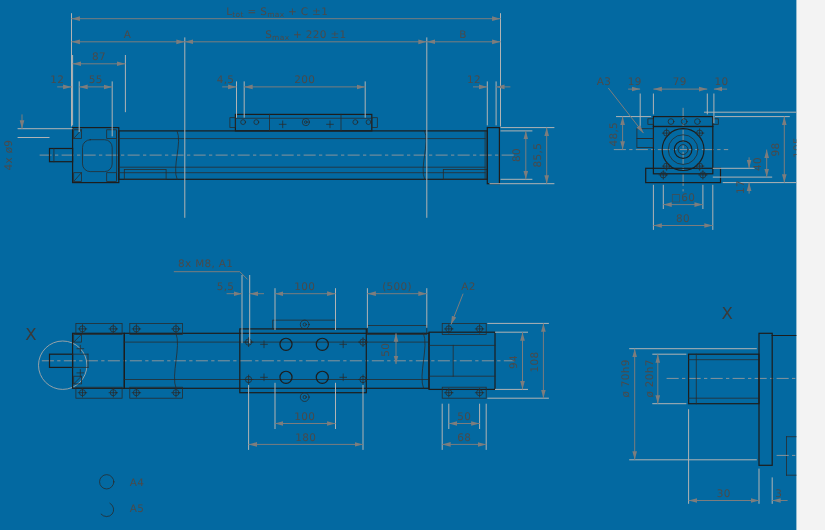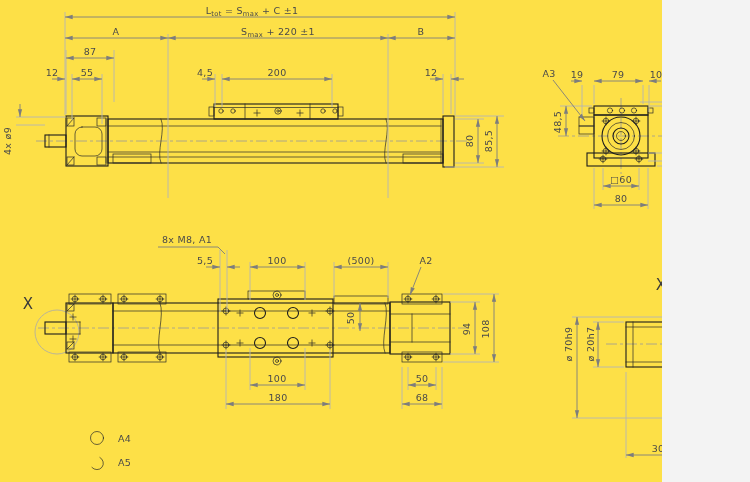--- a/index.html
+++ b/index.html
@@ -1,16 +1,16 @@
 <!DOCTYPE html>
 <html><head>
 <meta charset="utf-8">
 <style>
   html,body{margin:0;padding:0;background:#f3f3f3;}
-  .stage{width:662px;height:482px;background:#fde047;position:relative;overflow:hidden;}
+  .stage{width:724px;height:482px;background:#0369a1;position:relative;overflow:hidden;}
   svg{display:block;}
   .o  {stroke:#1d1d1d;stroke-width:1.1;fill:none;stroke-linecap:square;}
   .o2 {stroke:#2a2a2a;stroke-width:0.7;fill:none;stroke-linecap:square;}
   .ext{stroke:#b4b4b4;stroke-width:0.9;fill:none;}
   .dim,.dimo{stroke:#7d7d7d;stroke-width:0.9;fill:none;}
   .dim{marker-start:url(#as);marker-end:url(#ae);}
   .dimo{marker-end:url(#ae);}
   .cl {stroke:#9b9b9b;stroke-width:0.8;fill:none;stroke-dasharray:11 3 3 3;}
   .gcl{stroke:#a9a9a9;stroke-width:0.8;fill:none;}
   .t  {font:9.5px "DejaVu Sans",sans-serif;fill:#4a4a4a;letter-spacing:0.3px;}

